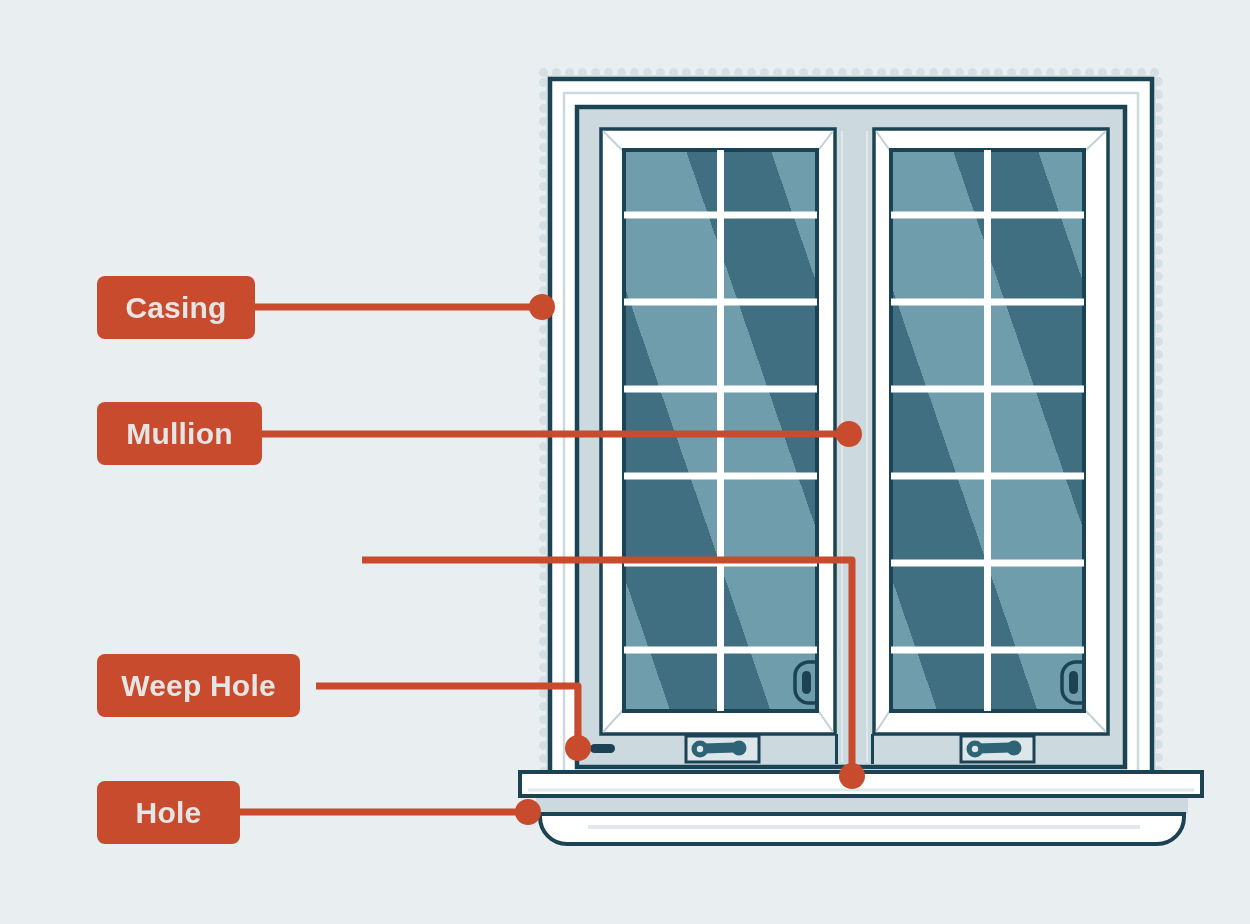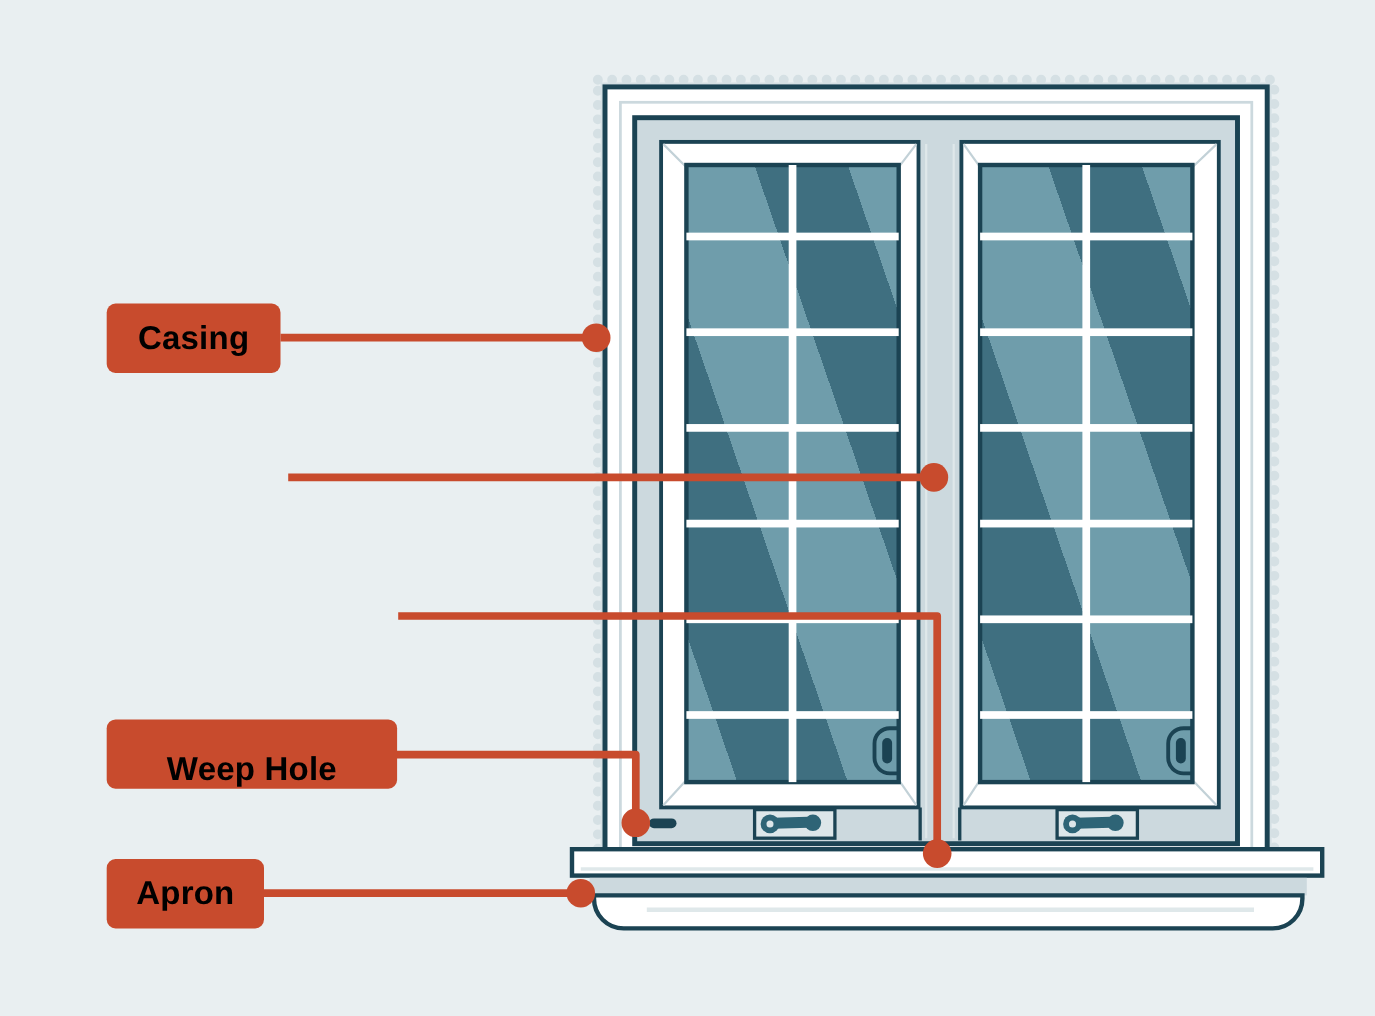--- a/index.html
+++ b/index.html
@@ -41,28 +41,28 @@
   .sill{fill:var(--white);stroke-width:4;}
   .sill-line{stroke:var(--hilite);stroke-width:3;}
   .substrip{fill:var(--frame-gray);}
   .apron{fill:var(--white);stroke-width:4;}
   .apron-line{stroke:var(--hilite);stroke-width:4;}
   .callout-line{fill:none;stroke:var(--accent);stroke-width:7;stroke-linejoin:round;}
   .callout-dot{fill:var(--accent);}
 
   
   .label{
-    position:absolute;height:63px;background:var(--accent);color:#000000;
+    position:absolute;height:63px;background:var(--accent);color:#e5e5e5;
     border-radius:8px;display:flex;align-items:center;justify-content:center;
     font-size:30px;font-weight:700;letter-spacing:.2px;
   }
   .label-casing{left:97px;top:276px;width:158px;}
   .label-mullion{left:97px;top:402px;width:165px;}
   .label-weather-strip{left:97px;top:528px;width:265px;}
-  .label-weep-hole{left:97px;top:654px;width:264px;align-items:flex-end;}
+  .label-weep-hole{left:97px;top:654px;width:203px;}
   .label-apron{left:97px;top:781px;width:143px;}
 </style>
 </head>
 <body>
 
 <div id="stage">
 
   <svg width="1250" height="924" viewBox="0 0 1250 924">
     <defs>
       <linearGradient id="glassGrad" x1="0" y1="1" x2="1" y2="0">
@@ -175,20 +175,23 @@
       <circle class="callout-dot" cx="578" cy="748" r="13"></circle>
 
       <path class="callout-line" d="M240,812 L528,812"></path>
       <circle class="callout-dot" cx="528" cy="812" r="13"></circle>
     </g>
   </svg>
 
   <div class="label label-casing">
     <span>Casing</span>
   </div>
+  <div class="label label-mullion">
+    <span>Mullion</span>
+  </div>
   <div class="label label-weep-hole">
     <span>Weep Hole</span>
   </div>
   <div class="label label-apron">
-    <span>Apron</span>
+    <span>Hole</span>
   </div>
 
 </div>
 
 </body></html>

